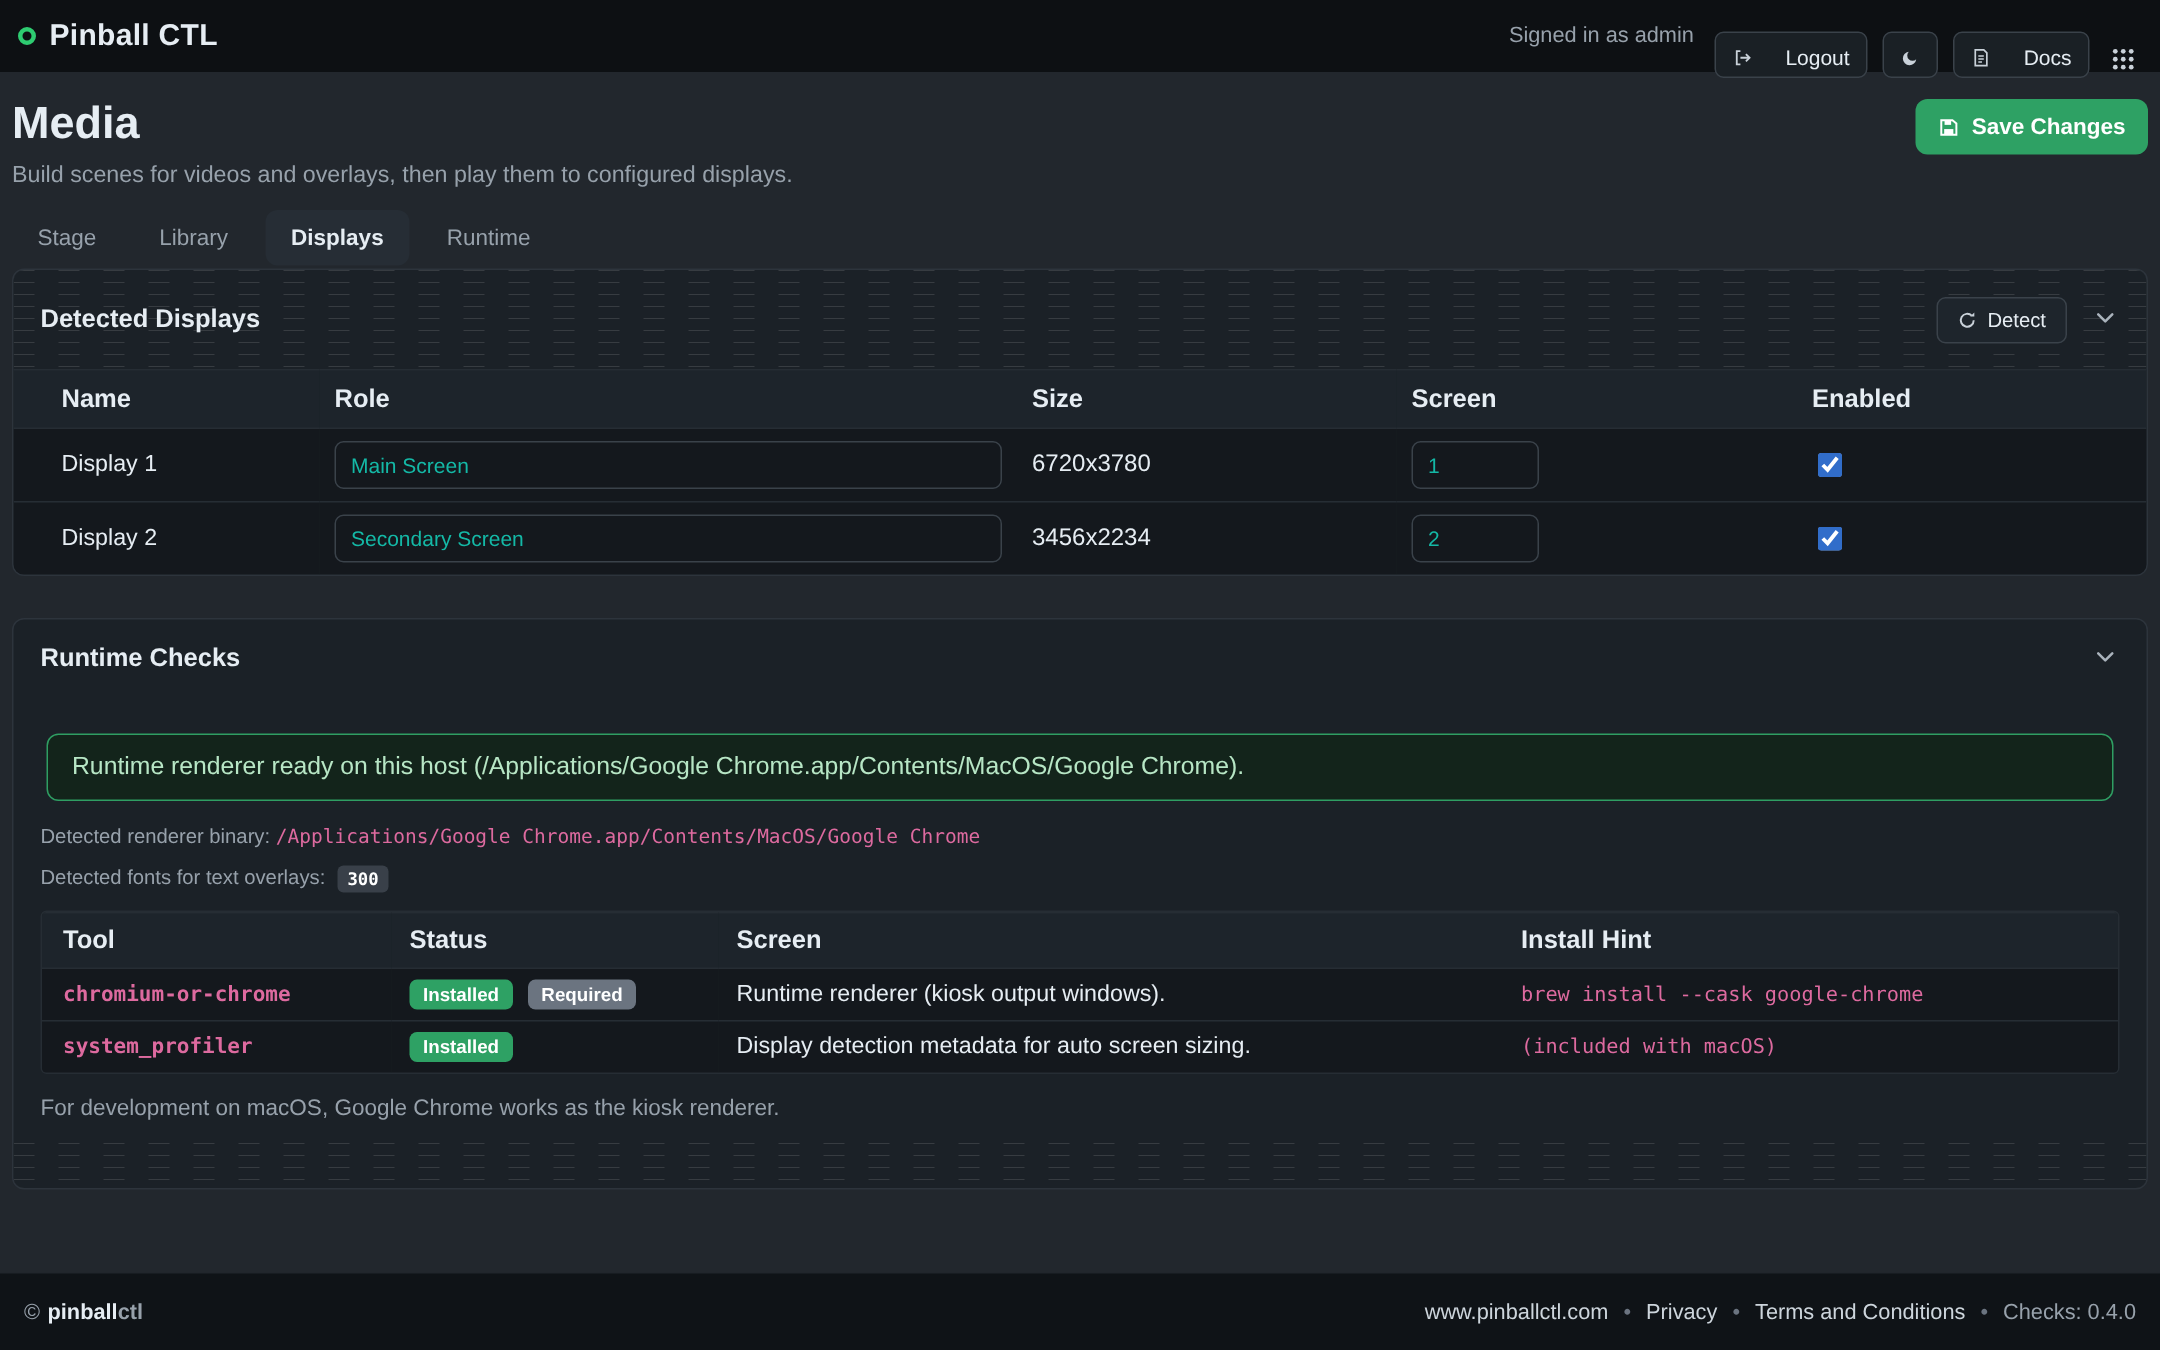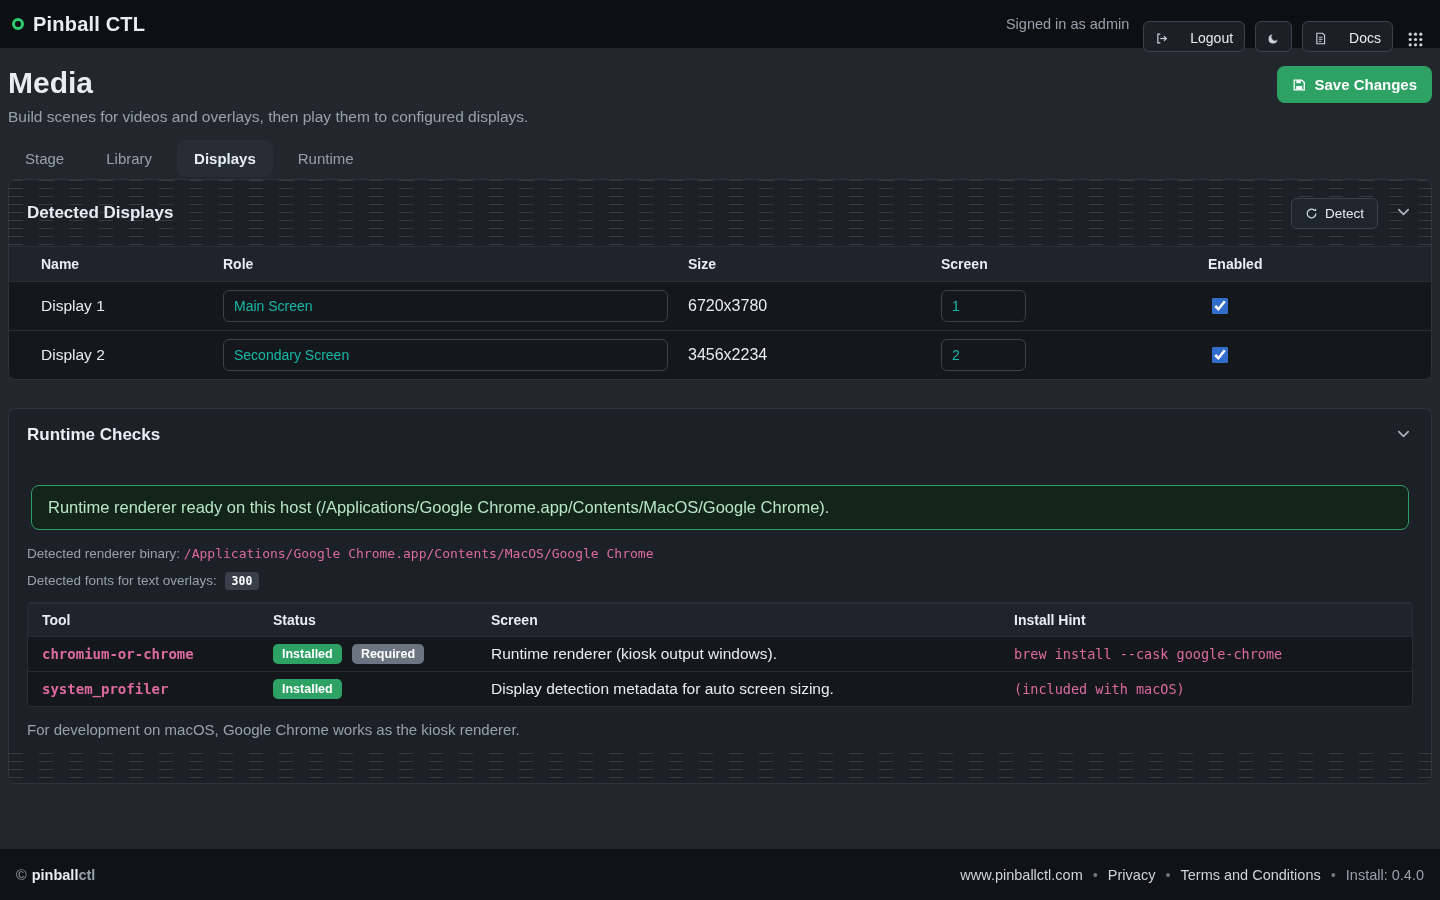--- a/index.html
+++ b/index.html
@@ -104,21 +104,21 @@
       linear-gradient(180deg, transparent 0 1px, var(--card-bg) 1px 100%),
       linear-gradient(90deg, rgba(255,255,255,0.12) 0 14px, transparent 14px 100%);
     background-size:100% 8px, 30px 8px;
   }
   .dash-strip{height:30px;margin-top:10px;}
 
   
   table{width:100%;border-collapse:collapse;}
   thead tr{background:var(--thead-bg);}
   th{
-    text-align:left;font-size:14px;font-weight:700;color:var(--text);
+    text-align:left;font-size:17px;font-weight:700;color:var(--text);
     padding:9px 10px;border-top:1px solid var(--row-border);
     border-bottom:1px solid var(--row-border);
   }
   tbody tr{background:var(--row-bg);border-bottom:1px solid var(--row-border);}
   tbody tr:last-child{border-bottom:none;}
   td{padding:8px 10px;font-size:15px;}
   .displays-table th:first-child,.displays-table td:first-child{padding-left:32px;}
   .cell-name{font-size:15.5px;}
   .cell-size{font-size:16px;}
   .text-input{
@@ -395,15 +395,15 @@
       <span class="f-brand" data-interactable="false">pinball</span><span class="f-brand-dim" data-interactable="false">ctl</span>
     </span>
   </div>
   <div class="f-right" data-interactable="false">
     <a class="f-link" data-interactable="true">www.pinballctl.com</a>
     <span class="f-dot" data-interactable="false">•</span>
     <a class="f-link" data-interactable="true">Privacy</a>
     <span class="f-dot" data-interactable="false">•</span>
     <a class="f-link" data-interactable="true">Terms and Conditions</a>
     <span class="f-dot" data-interactable="false">•</span>
-    <span class="f-version" data-interactable="false">Install: 0.4.0</span>
+    <span class="f-version" data-interactable="false">Checks: 0.4.0</span>
   </div>
 </footer>
 
 </body></html>

